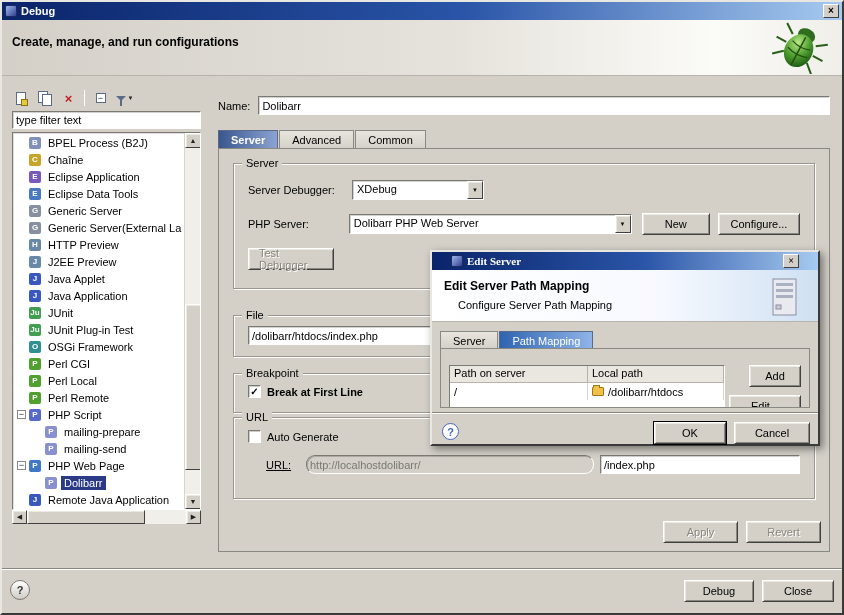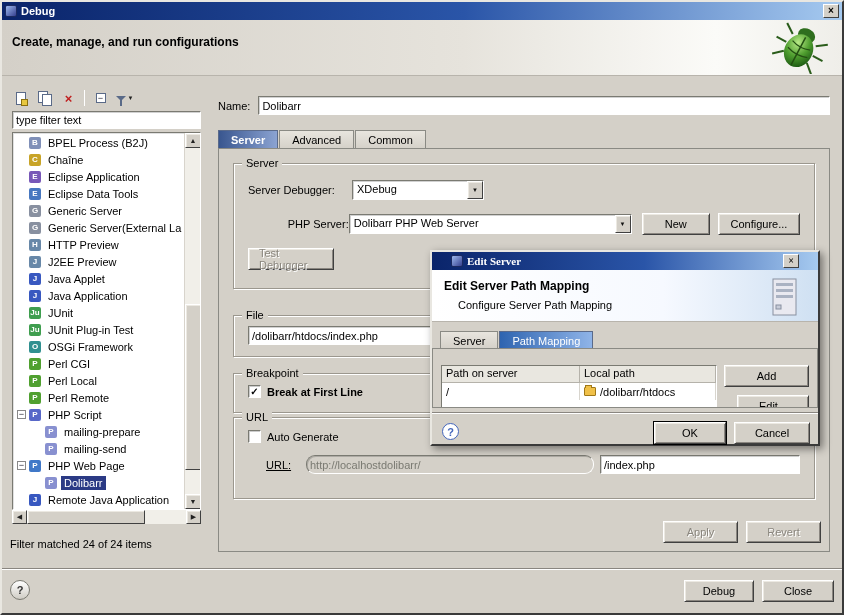--- a/index.html
+++ b/index.html
@@ -127,32 +127,32 @@
   .modal { position:absolute; left:428px; top:248px; width:390px; height:196px; background:#d4d0c8;
            border:2px solid; border-color:#e9e7e1 #3a3a3a #3a3a3a #e9e7e1; box-shadow:3px 3px 8px rgba(0,0,0,.45); }
   .m-titlebar { height:18px; background:linear-gradient(90deg,#0a246a 0%,#2a55a8 55%,#a6caf0 100%);
                 display:flex; align-items:center; padding:0 19px;font-family:Liberation Serif, serif; }
   .m-banner { position:relative; height:52px; background:linear-gradient(90deg,#ffffff 0%,#f6f9ff 60%,#cfe0f2 100%);
               border-bottom:1px solid #b8b4ac; }
   .m-heading { position:absolute; left:12px; top:9px; font-weight:bold; font-size:12px; }
   .m-subheading { position:absolute; left:26px; top:29px; }
   .m-server-icon { position:absolute; right:18px; top:7px; }
   .m-tabs { display:flex; margin:8px 0 0 8px; }
-  .m-content { position:relative; margin:0 0; border:1px solid #8a8a84; height:60px; background:#d4d0c8; overflow:hidden; }
+  .m-content { position:relative; margin:0 8px; border:1px solid #8a8a84; height:60px; background:#d4d0c8; overflow:hidden; }
   .m-table { position:absolute; left:8px; top:16px; width:276px; height:44px; background:#fff;
              border:1px solid; border-color:#7a7a72 #fff #fff #7a7a72; }
   .m-trow { display:flex; height:17px; }
   .m-th { background:#e9e7e0; border-right:1px solid #b5b2aa; border-bottom:1px solid #b5b2aa;
           padding:1px 4px; font-size:11px; }
   .m-td { border-right:1px solid #d8d5ce; padding:1px 4px; display:flex; align-items:center; white-space:nowrap; overflow:hidden; }
   .c1 { width:138px; flex:0 0 138px; }
   .c2 { flex:1; }
   .folder { width:12px; height:9px; background:#f0c048; border:1px solid #a07818; border-radius:1px; position:relative; margin-right:4px; flex:0 0 12px; }
   .folder::before { content:""; position:absolute; left:0; top:-3px; width:5px; height:2px; background:#f0c048; border:1px solid #a07818; border-bottom:none; }
-  .m-add { position:absolute; right:8px; top:16px; width:85px; }
+  .m-add { position:absolute; right:8px; top:16px; width:52px; }
   .m-edit { position:absolute; right:8px; top:46px; width:72px; }
   .m-bottom { position:relative; height:40px; margin-top:4px; border-top:1px solid #8a8680; box-shadow:0 1px 0 #fff inset; }
   .m-help { position:absolute; left:10px; top:10px; width:17px; height:17px; border-radius:50%; border:1px solid #4466bb;
             color:#4466bb; font-weight:bold; font-size:11px; display:flex; align-items:center; justify-content:center; background:#fff; }
   .m-ok { position:absolute; right:92px; top:9px; width:72px; }
   .m-cancel { position:absolute; right:8px; top:9px; width:76px; }
 
   .bold { font-weight:bold; }
   .disabled-field { background:#d4d0c8 !important; color:#7a7a72;border-radius:9px; }
 </style>
@@ -339,21 +339,20 @@
         <div class="sbtn bottom">▼</div>
       </div>
     </div>
 
     <div class="lp-hscroll">
       <div class="hbtn">◀</div>
       <div class="hthumb"></div>
       <div class="hbtn right">▶</div>
     </div>
 
-    <div class="lp-status">Filter matched 24 of 24 items</div>
   </div>
 
   <div class="right-panel">
     <div class="name-row">
       <span class="lbl">Name:</span>
       <input class="field name-input" value="Dolibarr" style="">
     </div>
 
     <div class="tabs">
       <div class="tab selected bold">Server</div>
@@ -366,21 +365,21 @@
       <div class="group" style="height:126px;">
         <span class="group-title">Server</span>
         <div class="form-row">
           <span class="lbl" style="width:104px;">Server Debugger:</span>
           <span class="combo" style="width:132px;">
             <span class="combo-value">XDebug</span>
             <span class="combo-btn">▼</span>
           </span>
         </div>
         <div class="form-row">
-          <span class="lbl" style="width:104px;text-align:right;">PHP Server:</span>
+          <span class="lbl" style="width:104px;">PHP Server:</span>
           <span class="combo" style="width:292px;">
             <span class="combo-value">Dolibarr PHP Web Server</span>
             <span class="combo-btn">▼</span>
           </span>
           <span class="btn3d" style="width:70px;margin-left:10px;">New</span>
           <span class="btn3d" style="width:84px;margin-left:8px;text-align:right;">Configure...</span>
         </div>
         <div class="form-row">
           <span class="btn3d disabled" style="width:86px;">Test Debugger</span>
         </div>

